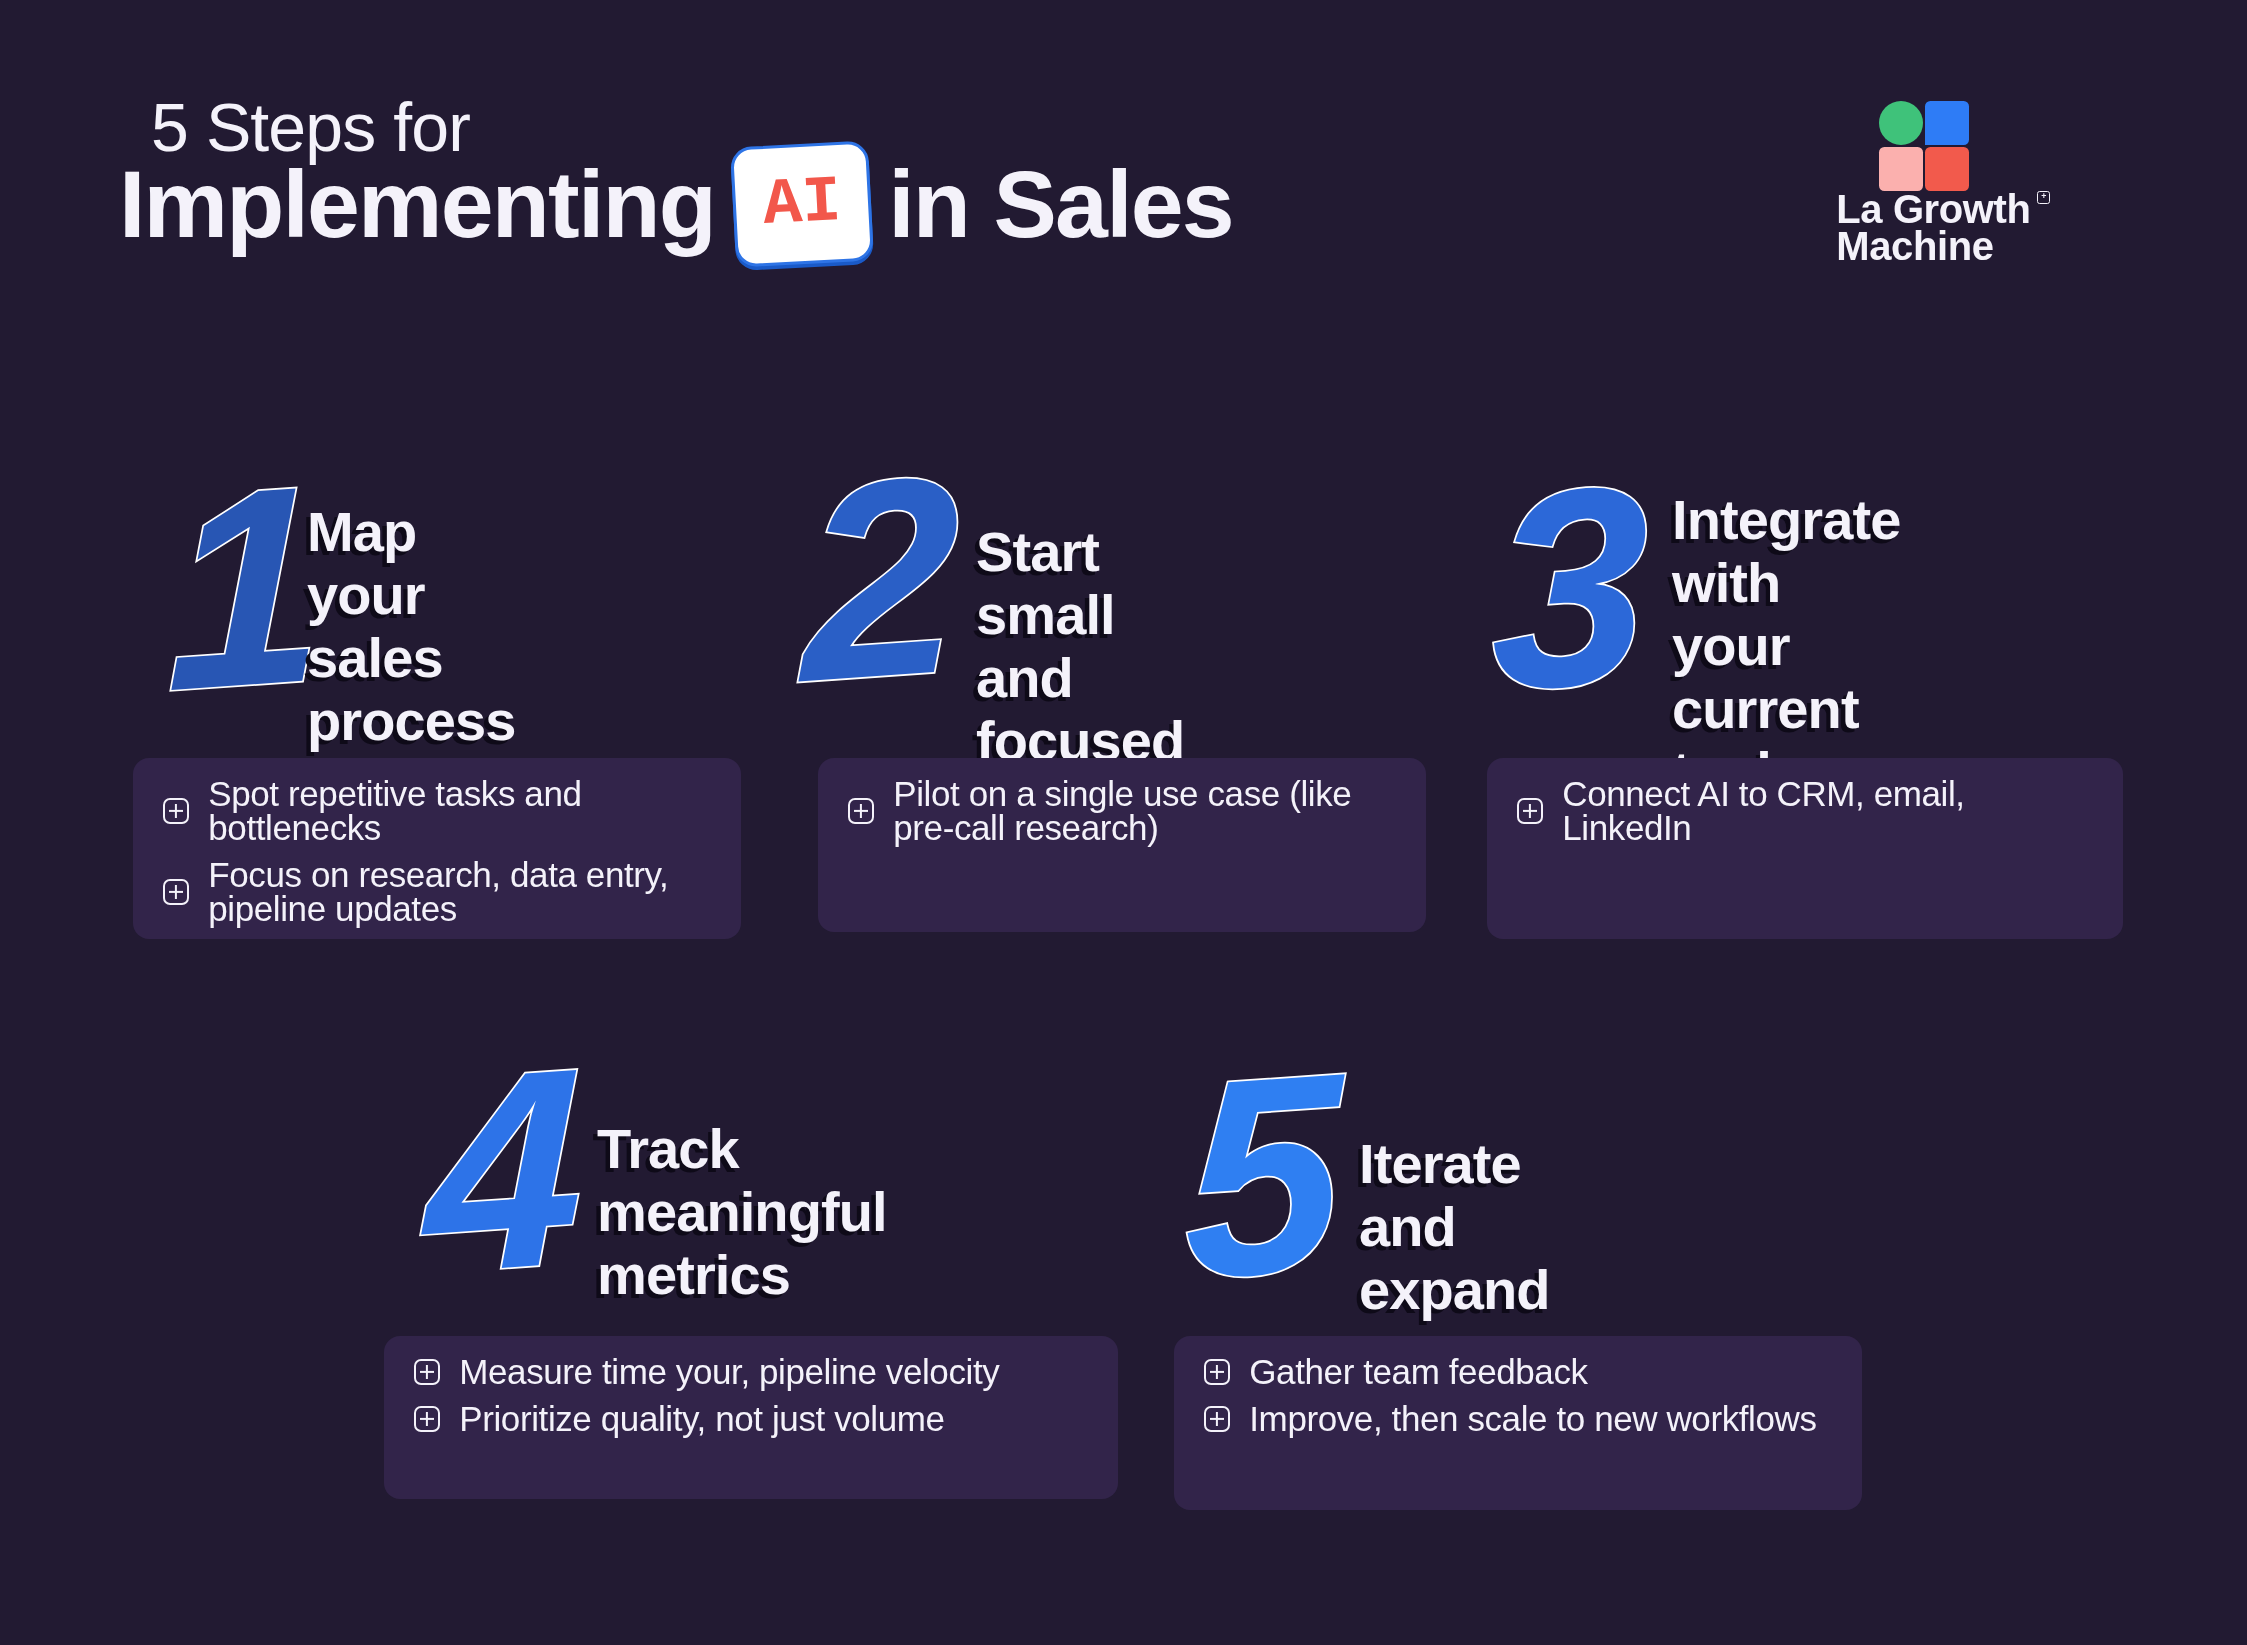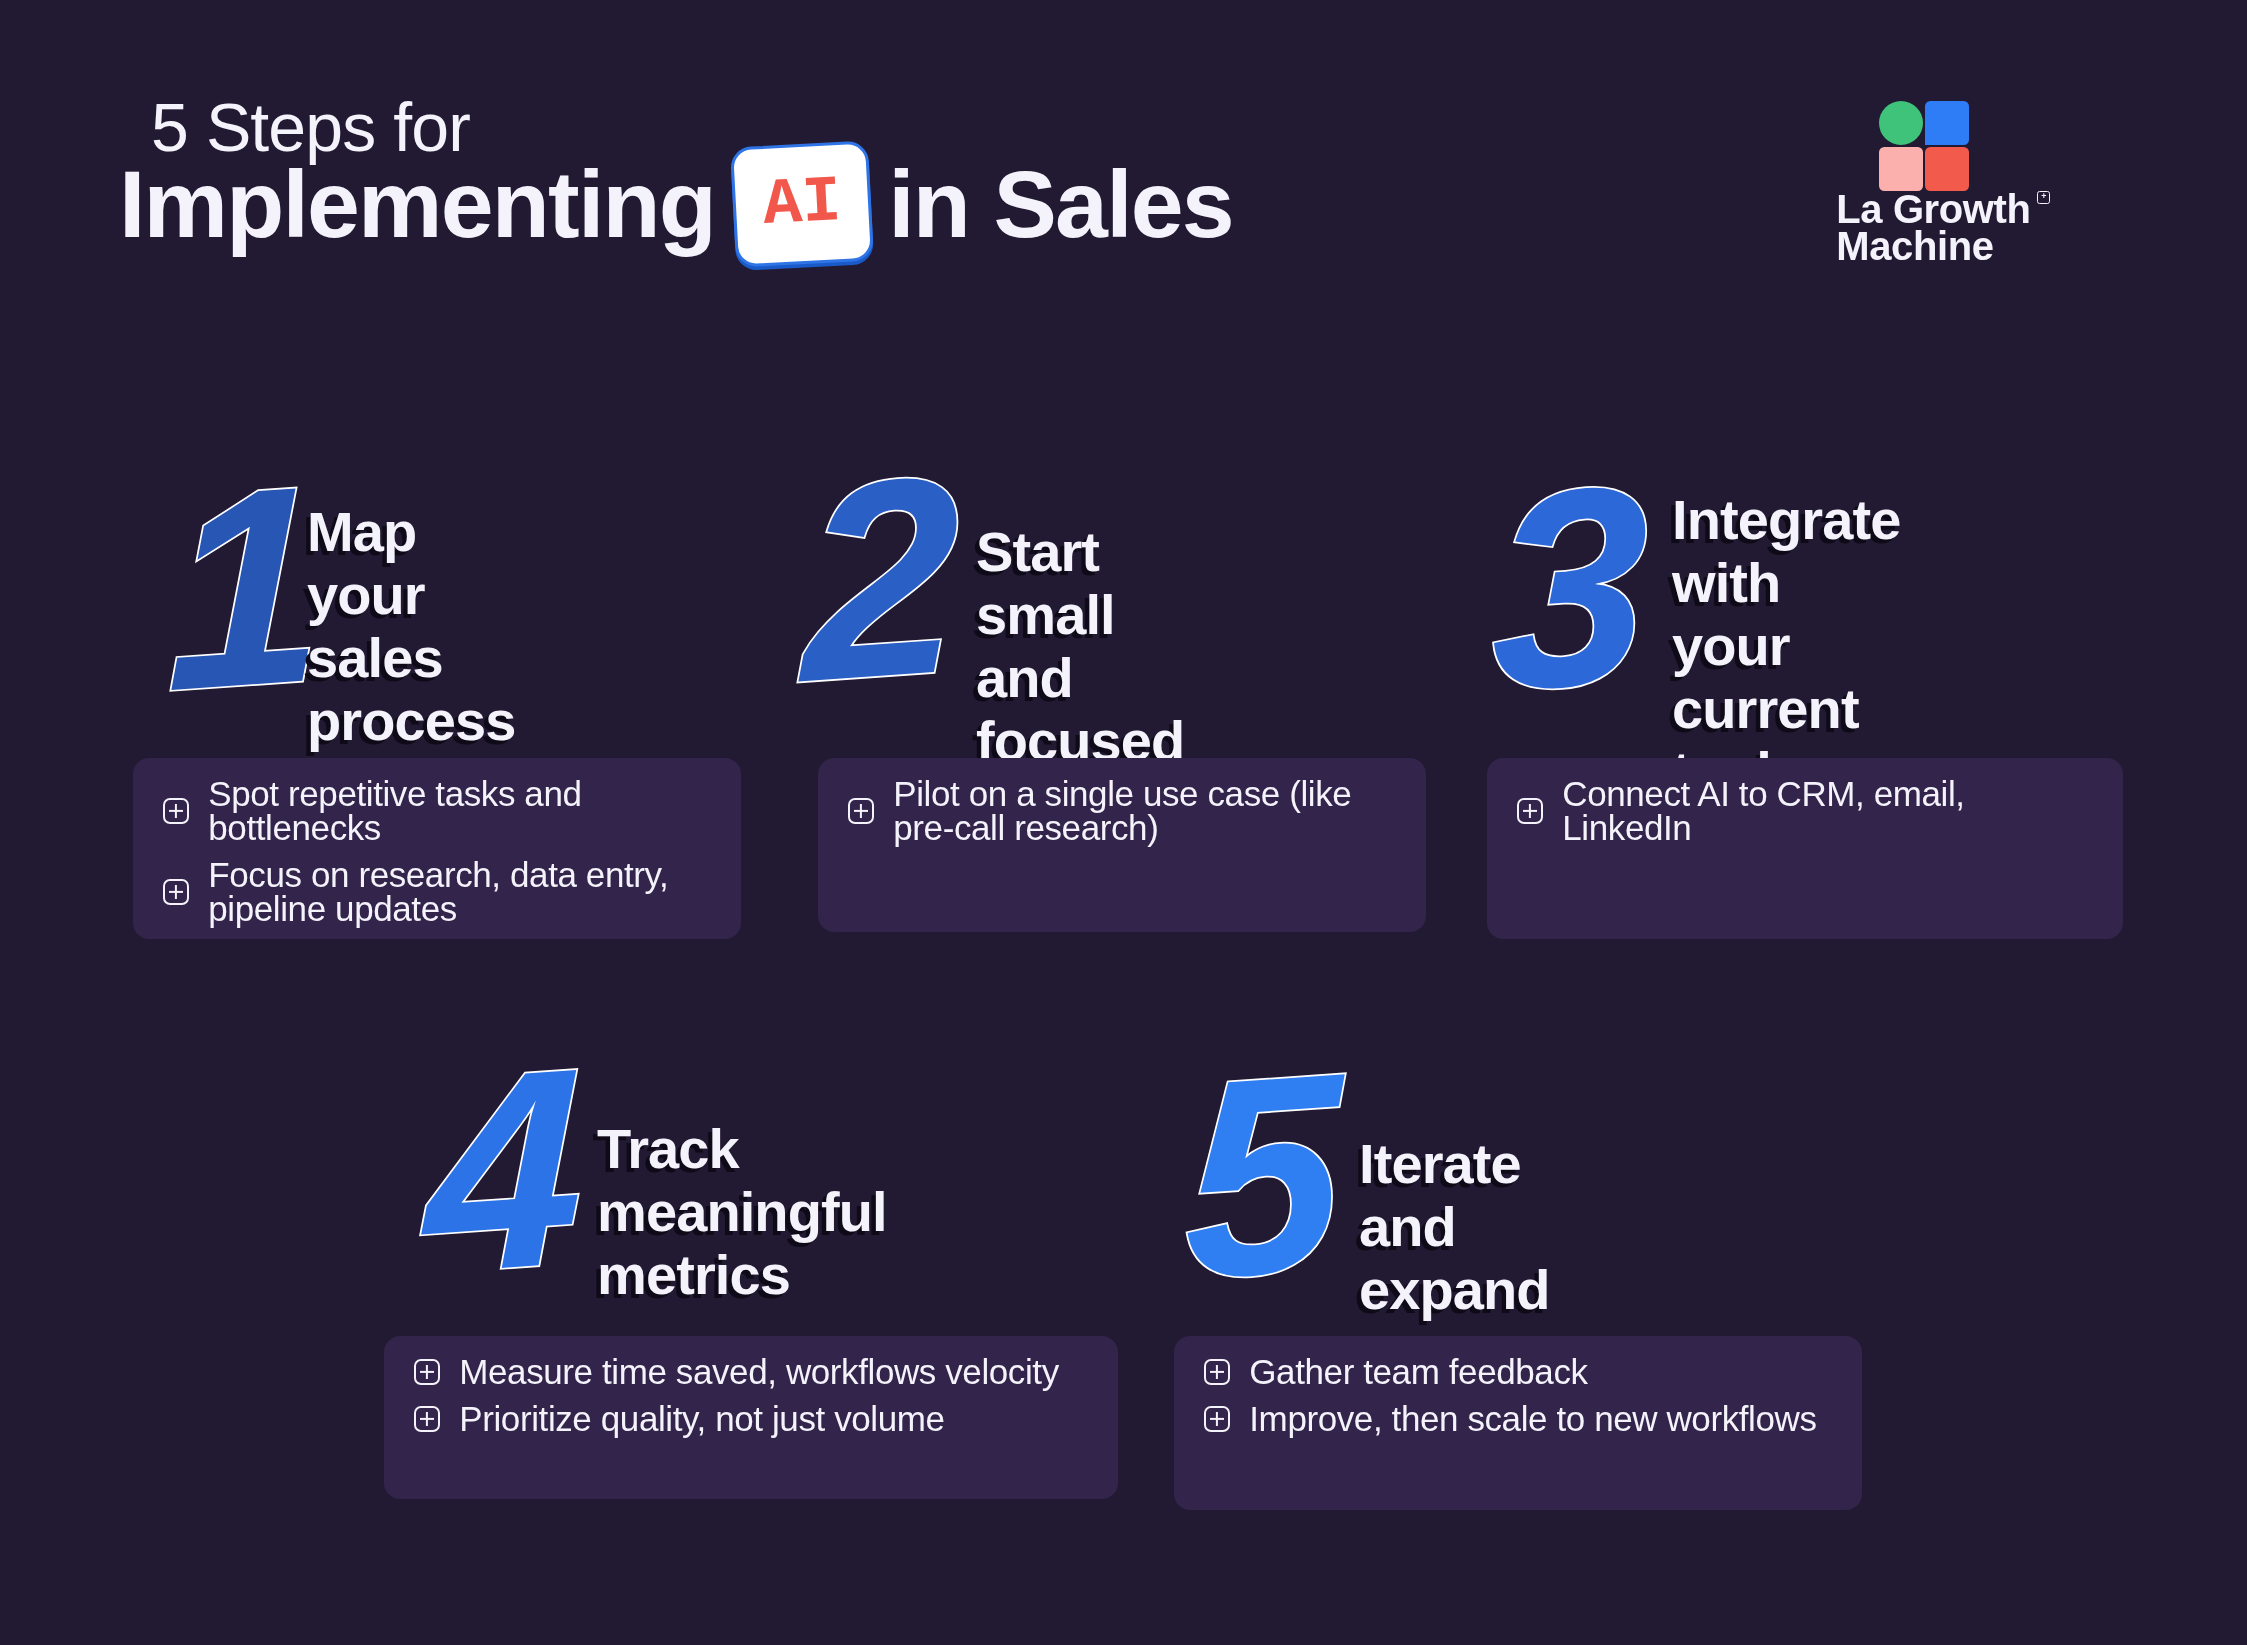--- a/index.html
+++ b/index.html
@@ -131,21 +131,21 @@
 
 <div class="step">
   <div class="step-number" style="left:426px; top:1031px; color:#2d73e8;">4</div>
   <div class="step-title" style="left:597px; top:1117px;">
     <div>Track meaningful</div>
     <div>metrics</div>
   </div>
   <div class="card" style="left:384px; top:1336px; width:734px; height:163px;">
     <div class="bullet">
       <span class="bullet-icon"></span>
-      <span class="bullet-text">Measure time saved, workflows velocity</span>
+      <span class="bullet-text">Measure time your, pipeline velocity</span>
     </div>
     <div class="bullet">
       <span class="bullet-icon"></span>
       <span class="bullet-text">Prioritize quality, not just volume</span>
     </div>
   </div>
 </div>
 
 <div class="step">
   <div class="step-number" style="left:1185px; top:1036px; color:#2f7ff2;">5</div>

